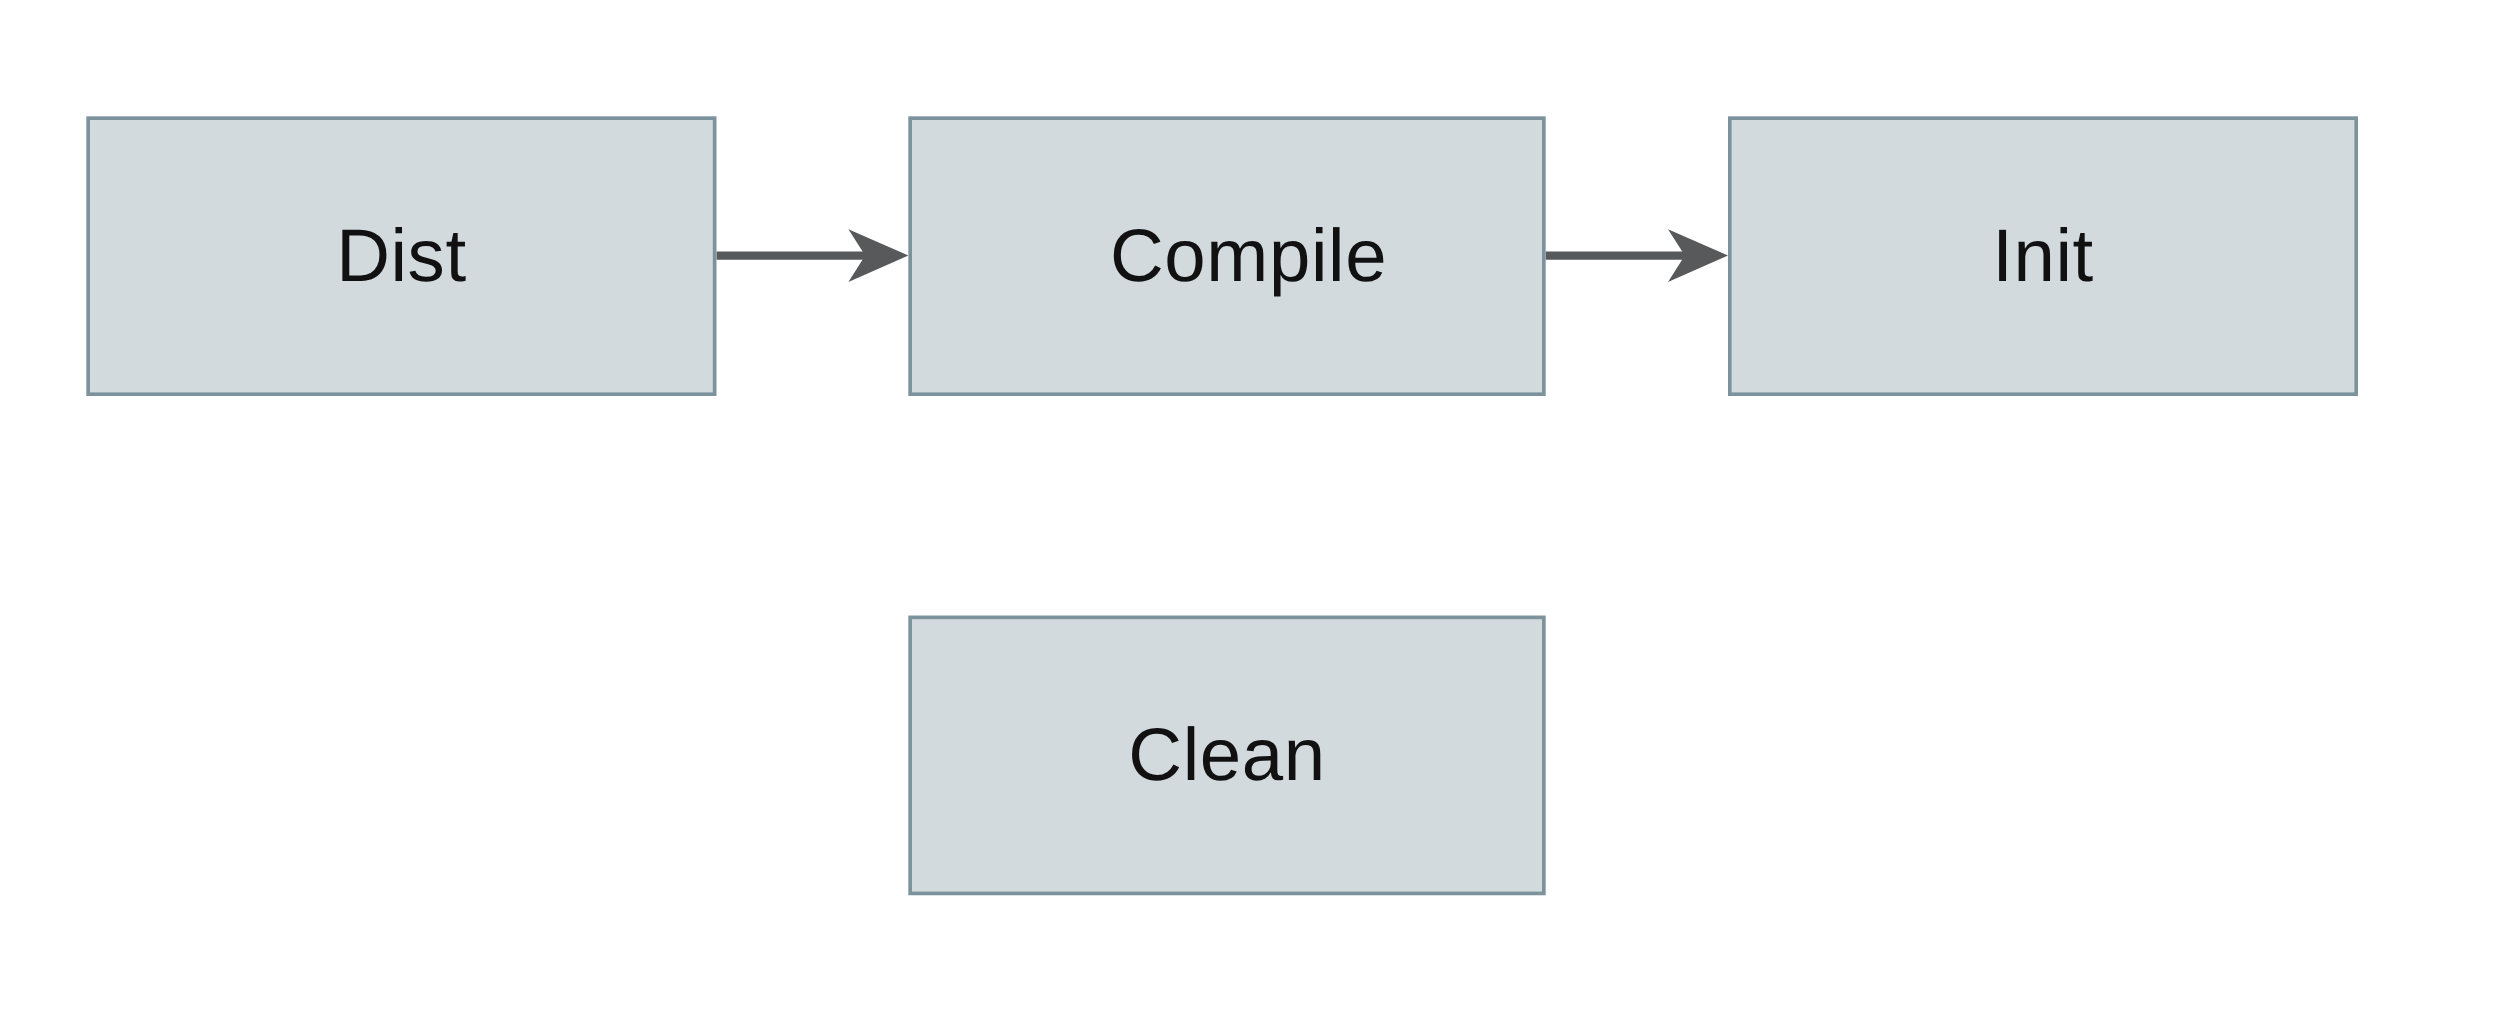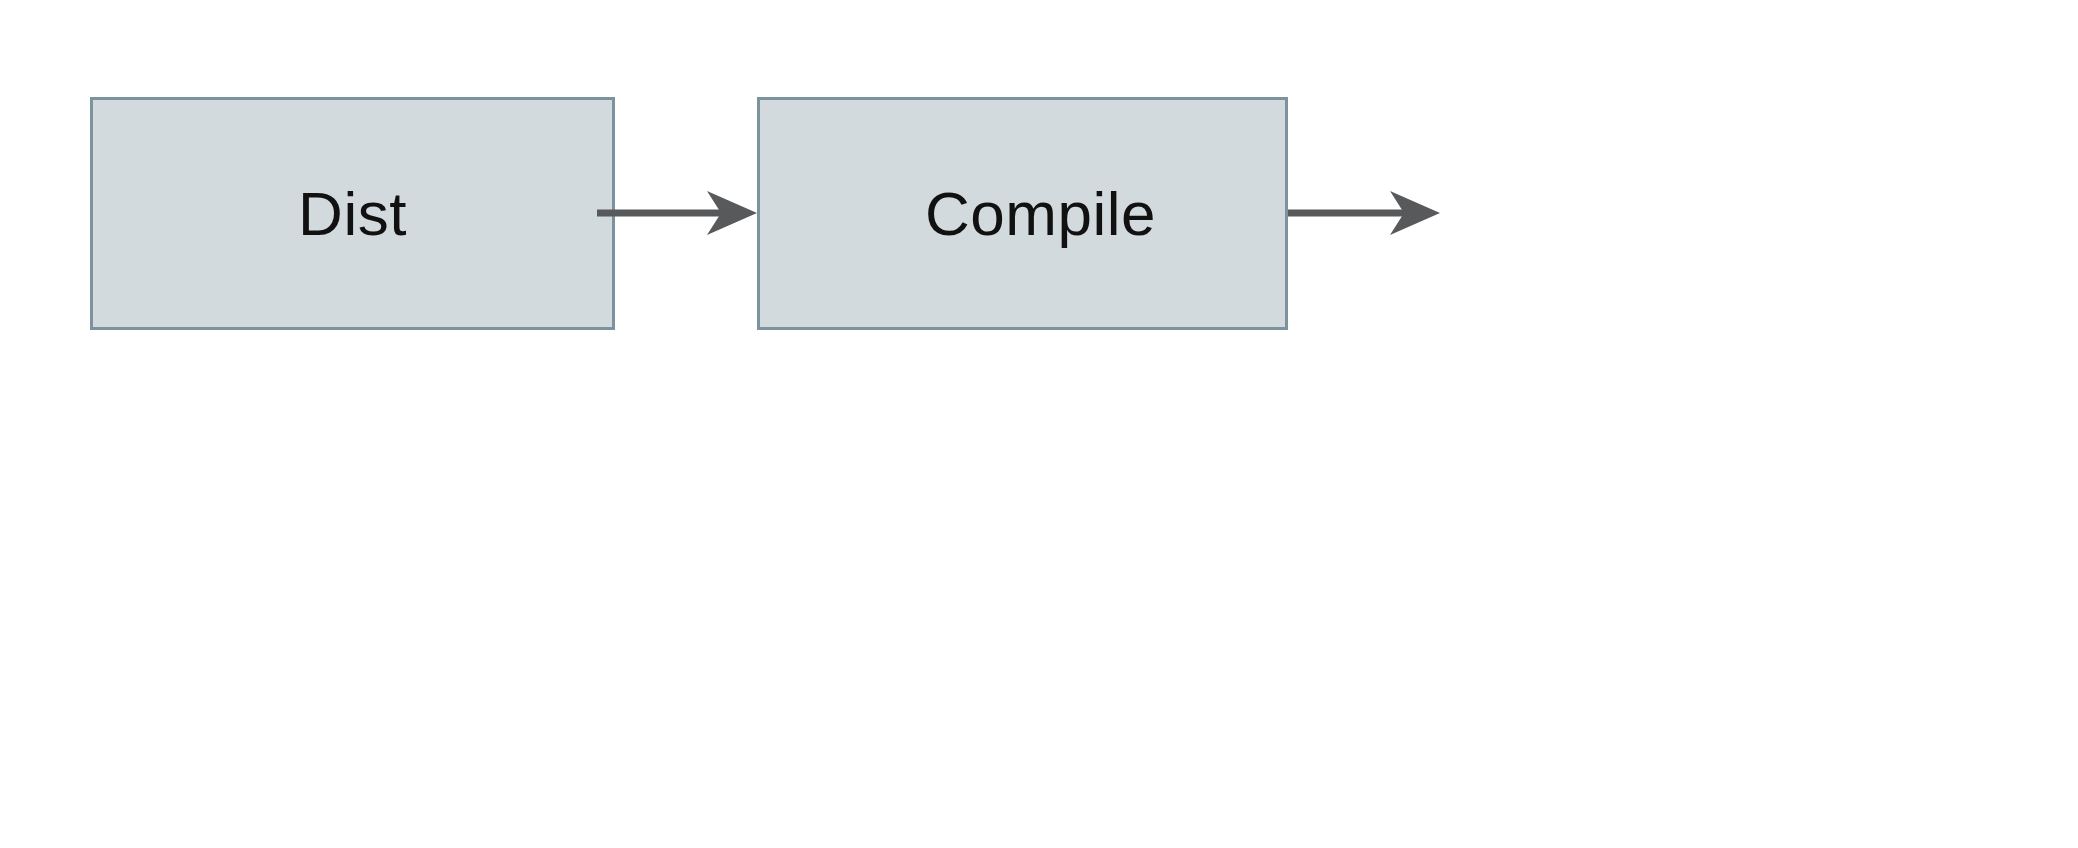--- a/index.html
+++ b/index.html
@@ -32,21 +32,21 @@
     justify-content: center;
   }
   .node-label {
     color: var(--text);
     font-size: 62px;
     font-weight: 400;
     letter-spacing: 0.5px;
     line-height: 1;
     white-space: nowrap;
   }
-  .node-dist    { left: 72px;   top: 97px;  width: 525px; height: 233px; margin-left: 18px; }
+  .node-dist    { left: 72px;   top: 97px;  width: 525px; height: 233px; }
   .node-compile { left: 757px;  top: 97px;  width: 531px; height: 233px; padding-left: 36px; }
   .node-init    { left: 1440px; top: 97px;  width: 525px; height: 233px; }
   .node-clean   { left: 757px;  top: 513px; width: 531px; height: 233px; }
   .edge {
     position: absolute;
     display: block;
   }
   .edge-1 { left: 597px;  top: 189px; }
   .edge-2 { left: 1288px; top: 189px; }
   .edge line    { stroke: var(--arrow); stroke-width: 7; }
@@ -68,15 +68,21 @@
 
   <div class="node node-compile">
     <span class="node-label">Compile</span>
   </div>
 
   <svg class="edge edge-2" width="154" height="48" viewBox="0 0 154 48" xmlns="http://www.w3.org/2000/svg">
     <line x1="0" y1="24" x2="120" y2="24"></line>
     <polygon points="152,24 102,2 116,24 102,46"></polygon>
   </svg>
 
+  <div class="node node-init">
+    <span class="node-label">Init</span>
+  </div>
 
+  <div class="node node-clean">
+    <span class="node-label">Clean</span>
+  </div>
 
 </div>
 
 </body></html>

